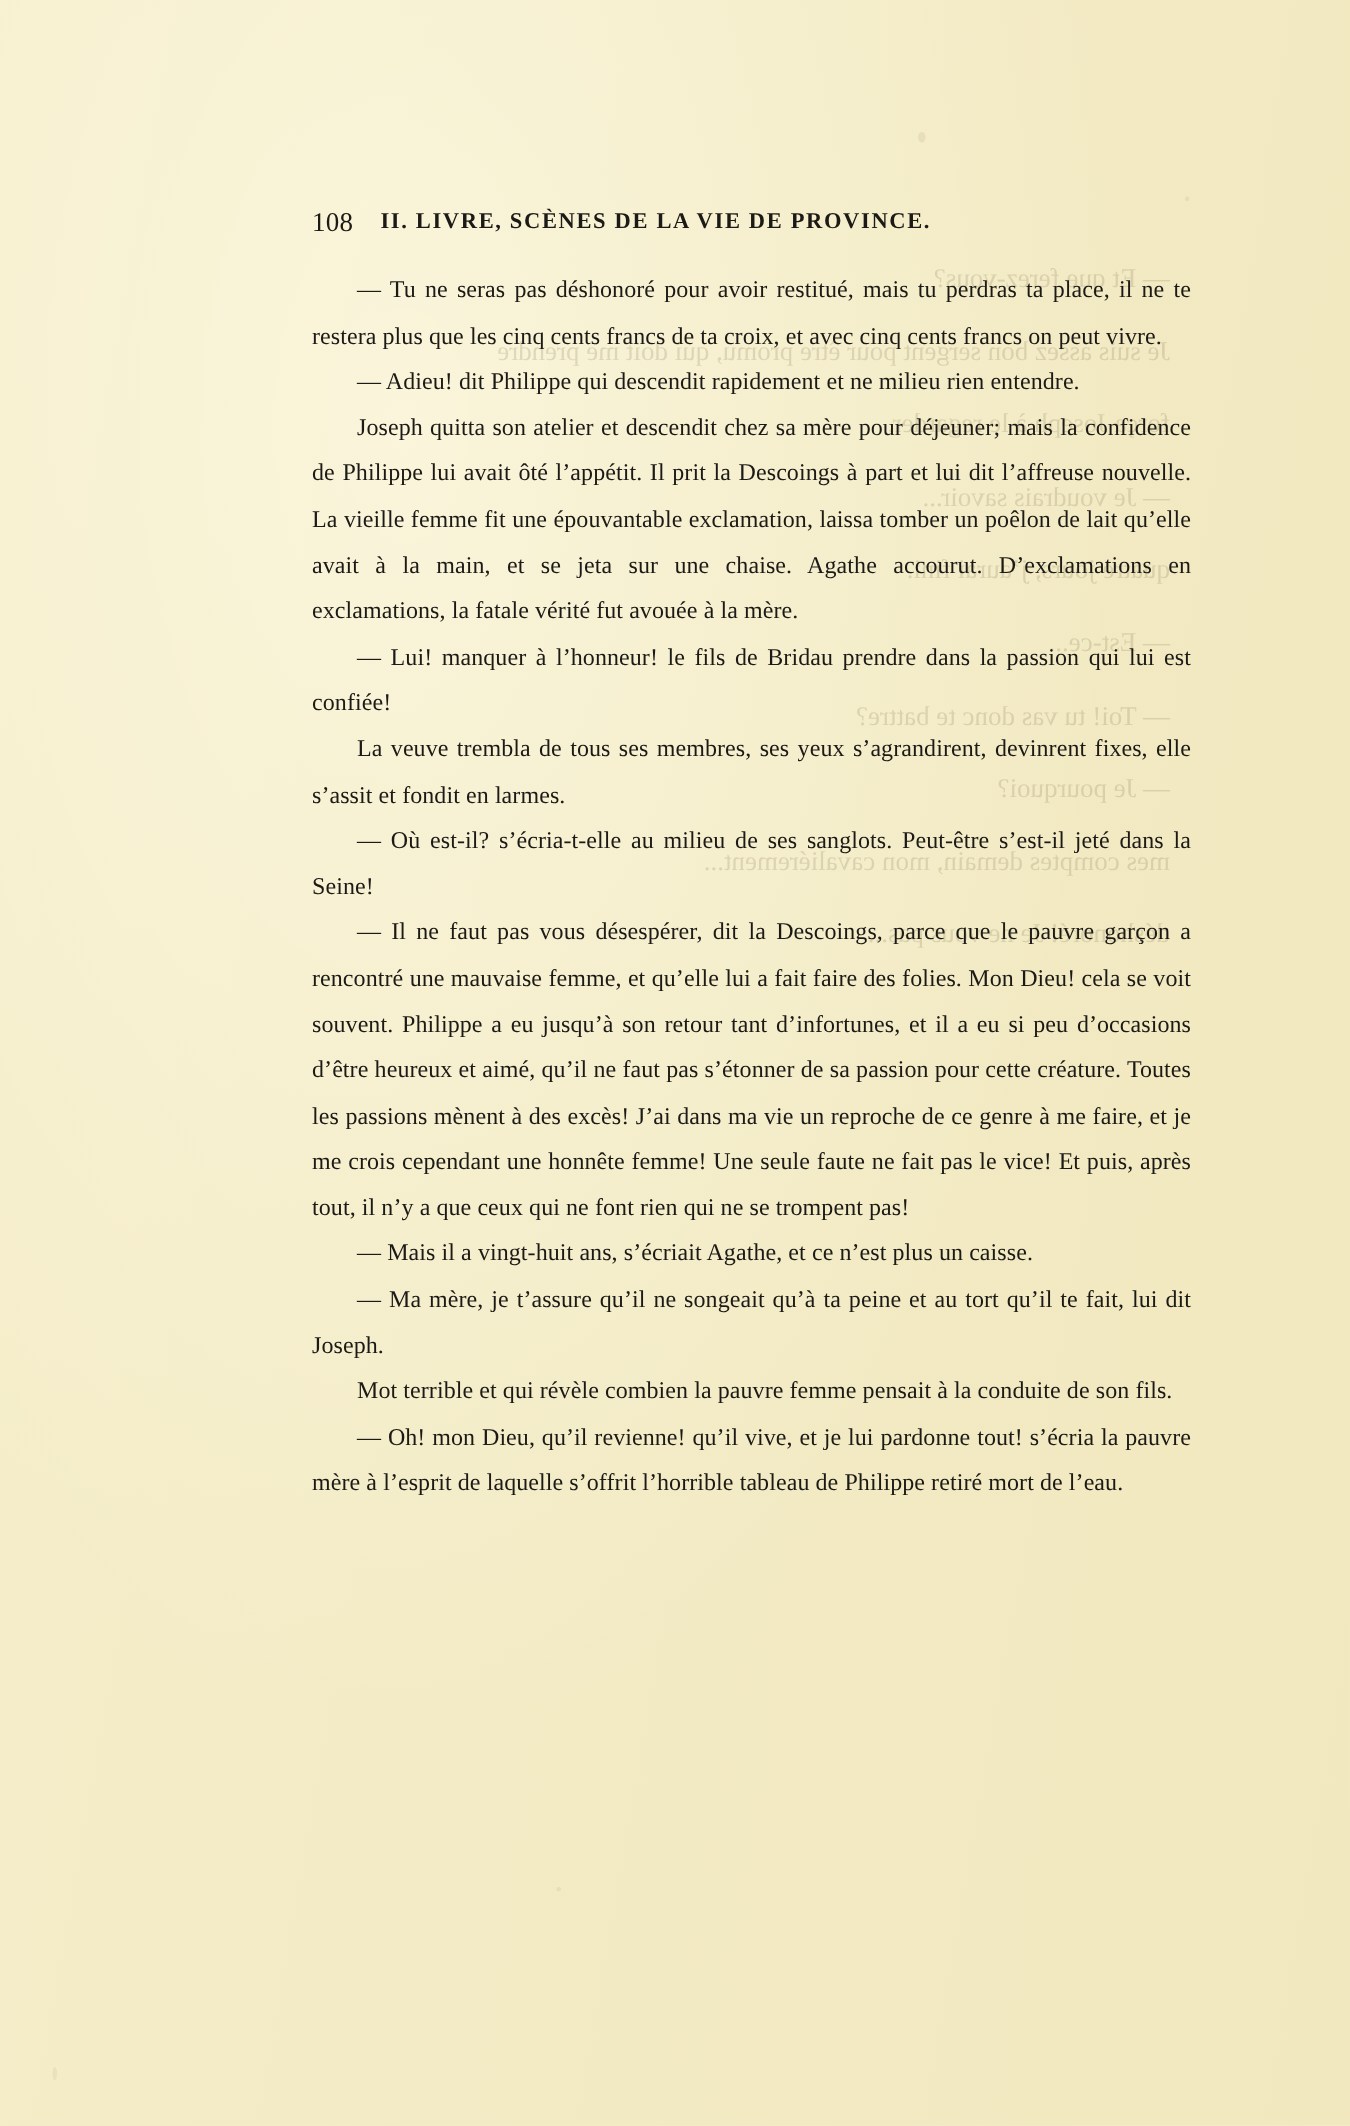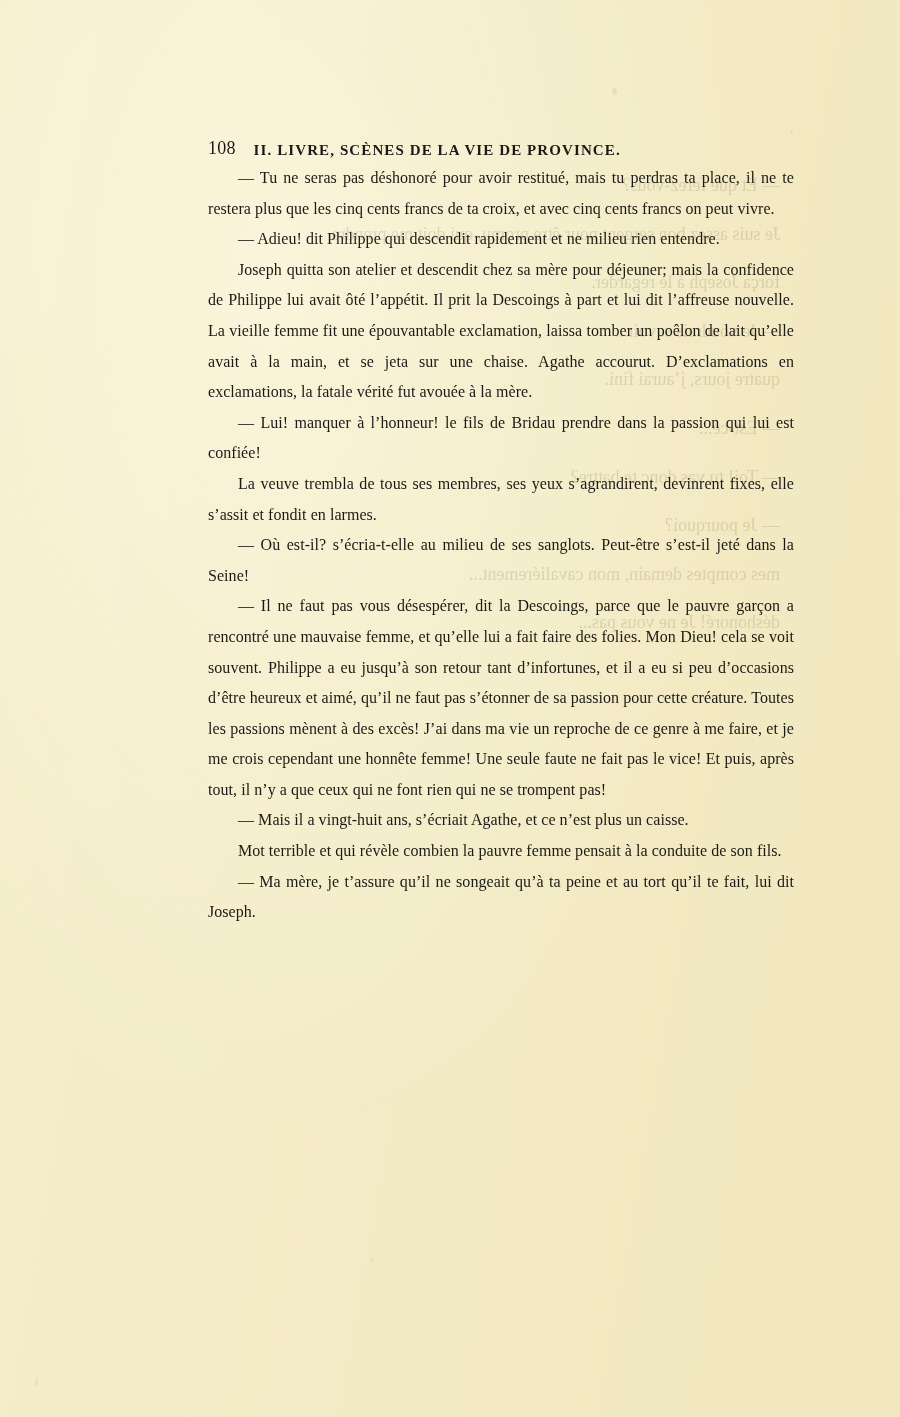--- a/index.html
+++ b/index.html
@@ -24,24 +24,24 @@
       linear-gradient(100deg, #f6eecb 0%, #f3ebc5 40%, #f1e8bf 100%);
   }
   .content {
     position: absolute;
     left: 208px;
     top: 138px;
     width: 586px;
   }
   .running-head {
     display: flex;
-    align-items: flex-end;
+    align-items: center;
     font-size: 16.5px;
     letter-spacing: 0.6px;
-    margin-bottom: 4px;
+    margin-bottom: 20px;
     white-space: nowrap;
   }
   .folio {
     font-size: 18px;
     letter-spacing: 0.2px;
     margin-right: 18px;
     font-variant: normal;
   }
   .head-title {
     font-size: 15px;
@@ -110,22 +110,23 @@
 
   <div id="body">
       <p class="para">— Tu ne seras pas déshonoré pour avoir restitué, mais tu perdras ta place, il ne te restera plus que les cinq cents francs de ta croix, et avec cinq cents francs on peut vivre.</p>
       <p class="para">— Adieu! dit Philippe qui descendit rapidement et ne milieu rien entendre.</p>
       <p class="para">Joseph quitta son atelier et descendit chez sa mère pour déjeuner; mais la confidence de Philippe lui avait ôté l’appétit. Il prit la Descoings à part et lui dit l’affreuse nouvelle. La vieille femme fit une épouvantable exclamation, laissa tomber un poêlon de lait qu’elle avait à la main, et se jeta sur une chaise. Agathe accourut. D’exclamations en exclamations, la fatale vérité fut avouée à la mère.</p>
       <p class="para">— Lui! manquer à l’honneur! le fils de Bridau prendre dans la passion qui lui est confiée!</p>
       <p class="para">La veuve trembla de tous ses membres, ses yeux s’agrandirent, devinrent fixes, elle s’assit et fondit en larmes.</p>
       <p class="para">— Où est-il? s’écria-t-elle au milieu de ses sanglots. Peut-être s’est-il jeté dans la Seine!</p>
       <p class="para">— Il ne faut pas vous désespérer, dit la Descoings, parce que le pauvre garçon a rencontré une mauvaise femme, et qu’elle lui a fait faire des folies. Mon Dieu! cela se voit souvent. Philippe a eu jusqu’à son retour tant d’infortunes, et il a eu si peu d’occasions d’être heureux et aimé, qu’il ne faut pas s’étonner de sa passion pour cette créature. Toutes les passions mènent à des excès! J’ai dans ma vie un reproche de ce genre à me faire, et je me crois cependant une honnête femme! Une seule faute ne fait pas le vice! Et puis, après tout, il n’y a que ceux qui ne font rien qui ne se trompent pas!</p>
       <p class="para">— Mais il a vingt-huit ans, s’écriait Agathe, et ce n’est plus un caisse.</p>
+      <p class="para">— Ma mère, je t’assure qu’il ne songeait qu’à ta peine et au tort qu’il te fait, lui dit Joseph.</p>
       <p class="para">Mot terrible et qui révèle combien la pauvre femme pensait à la conduite de son fils.</p>
-      <p class="para">— Ma mère, je t’assure qu’il ne songeait qu’à ta peine et au tort qu’il te fait, lui dit Joseph.</p>
+      <p class="para">— Oh! mon Dieu, qu’il revienne! qu’il vive, et je lui pardonne tout! s’écria la pauvre mère à l’esprit de laquelle s’offrit l’horrible tableau de Philippe retiré mort de l’eau.</p>
     </div>
 
 </div>
 
 <div class="speck" style="left:612px;top:88px;width:5px;height:7px;opacity:.35;"></div>
 <div class="speck" style="left:790px;top:131px;width:3px;height:3px;opacity:.3;"></div>
 <div class="speck" style="left:371px;top:1258px;width:3px;height:3px;opacity:.3;"></div>
 <div class="speck" style="left:35px;top:1378px;width:3px;height:9px;opacity:.25;"></div>
 
 </body></html>

